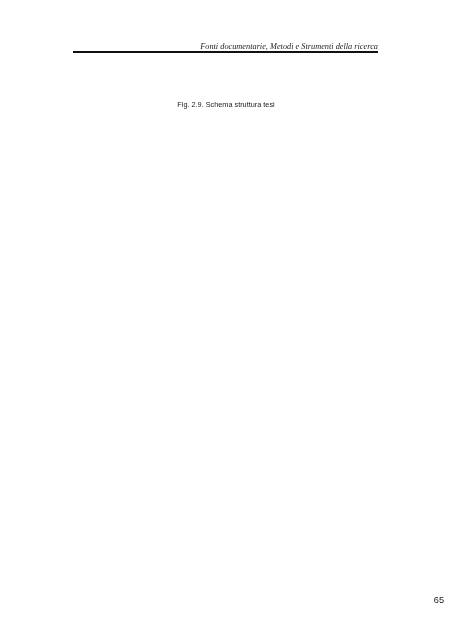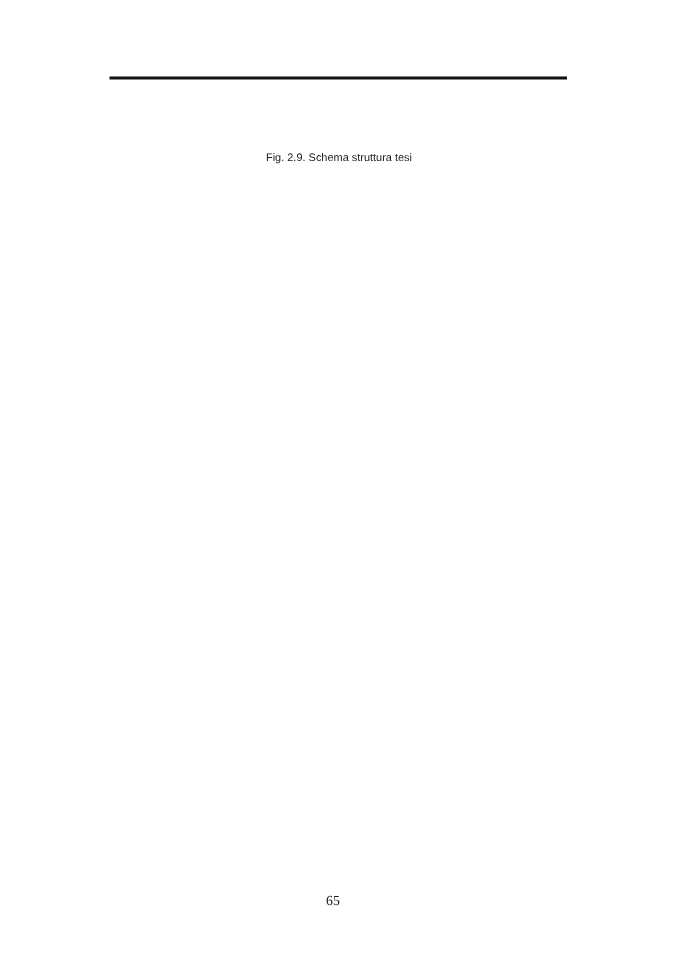--- a/index.html
+++ b/index.html
@@ -9,28 +9,29 @@
   .page{position:relative;width:452px;height:640px;background:#fff;}
 
   
   .hdr{position:absolute;left:73px;top:41.5px;width:305px;text-align:right;
        font-family:"Liberation Serif",serif;font-style:italic;font-size:8.3px;
        line-height:9px;color:#232323;}
   .hdr-rule{position:absolute;left:73px;top:51.4px;width:305px;height:1.2px;background:#111;}
   .caption{position:absolute;left:0;top:100px;width:452px;text-align:center;
            font-family:"Liberation Sans",sans-serif;font-size:7.3px;
            line-height:9px;color:#1c1c1c;}
-  .pageno{position:absolute;left:0;top:595px;width:444px;text-align:center;
-          font-family:Liberation Serif, serif;font-size:9.2px;color:#1a1a1a;}
+  .pageno{position:absolute;left:0;top:595px;width:444px;text-align:right;
+          font-family:Liberation Sans, sans-serif;font-size:9.2px;color:#1a1a1a;}
 </style>
 </head>
 <body>
 
 <div class="page">
 
+  <div class="hdr">Fonti documentarie, Metodi e Strumenti della ricerca</div>
   <div class="hdr-rule"></div>
 
   <div class="caption">Fig. 2.9. Schema struttura tesi</div>
 
   <div id="diagram"></div>
 
   <div class="pageno">65</div>
 </div>
 
 </body></html>

